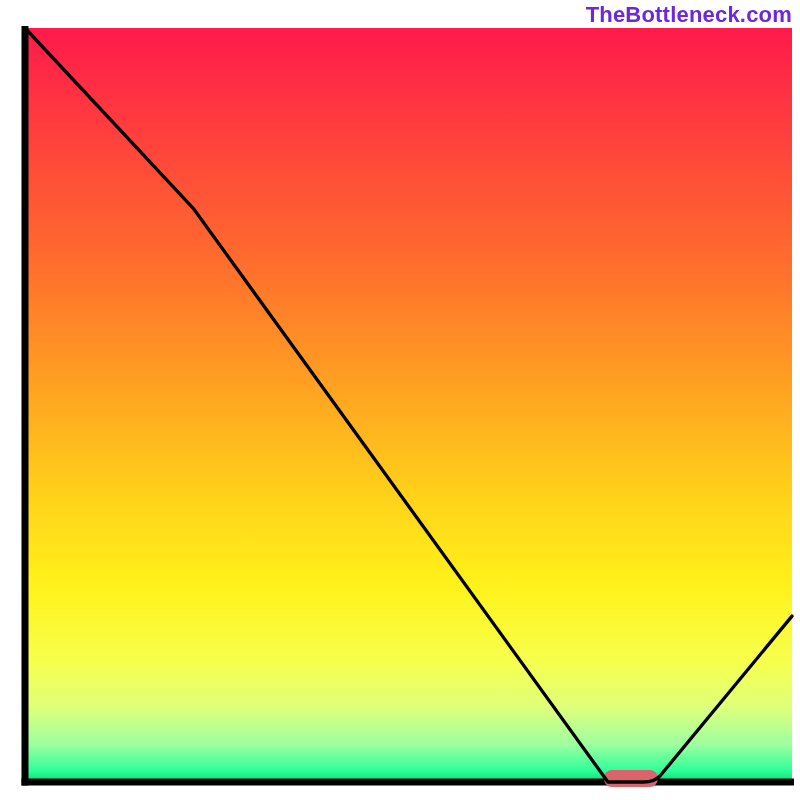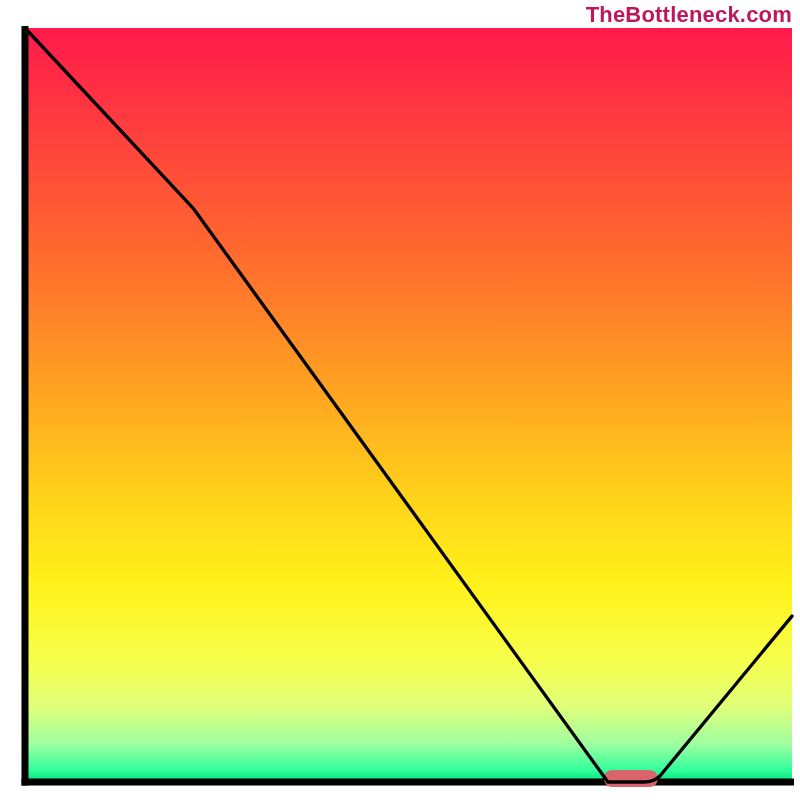--- a/index.html
+++ b/index.html
@@ -21,21 +21,21 @@
     display: block;
     position: absolute;
     inset: 0;
   }
   .watermark {
     position: absolute;
     top: 2px;
     right: 8px;
     font-size: 22px;
     font-weight: 600;
-    color: #be185d;
+    color: #6d28d9;
     letter-spacing: 0.2px;
     user-select: none;
   }
 </style>
 </head>
 <body>
 
 <div class="canvas-wrap">
   <div class="watermark">TheBottleneck.com</div>
 

